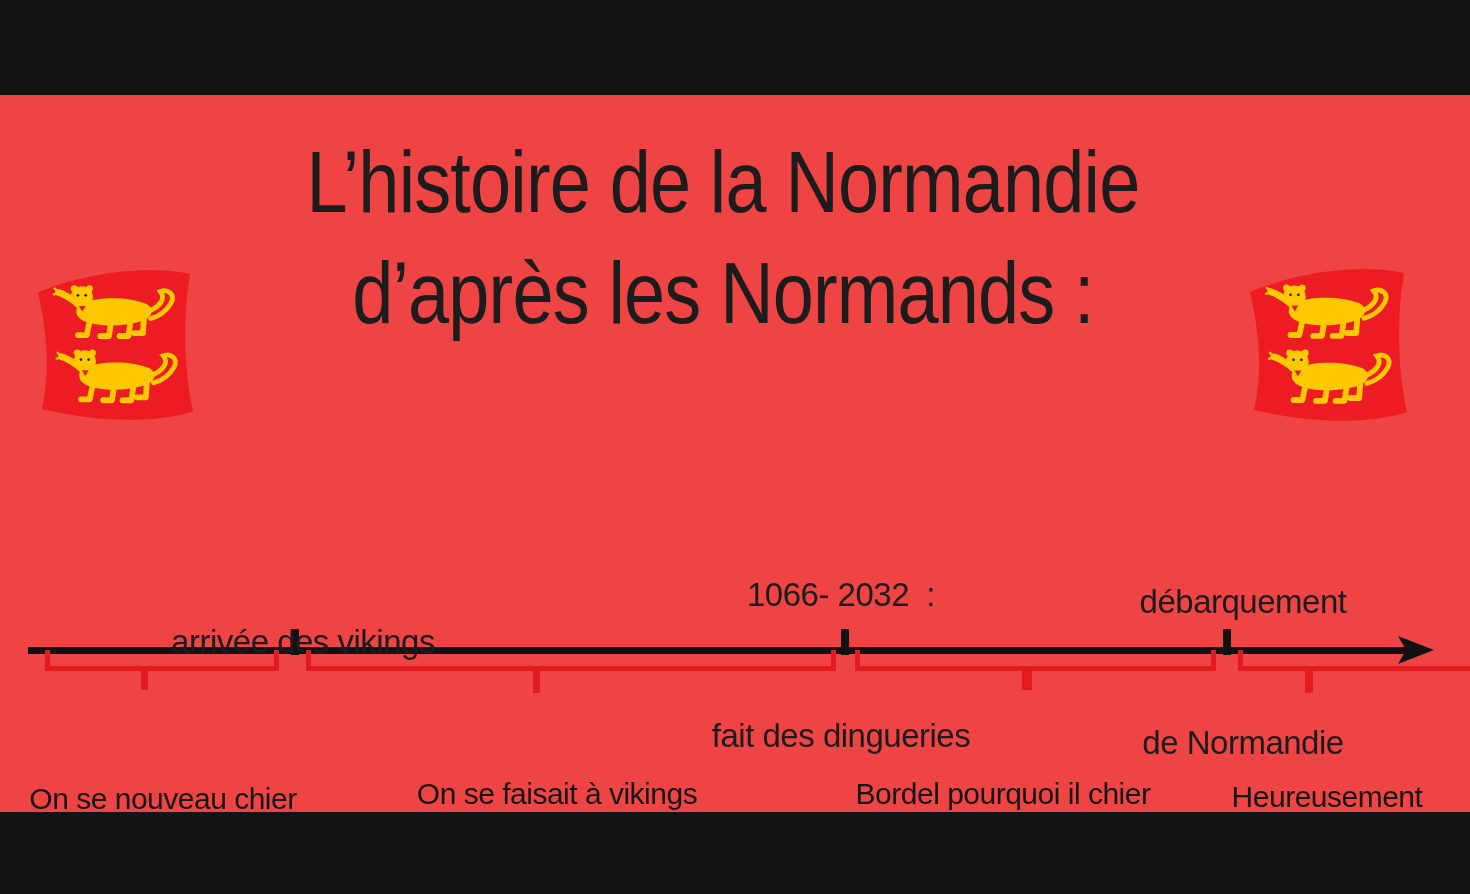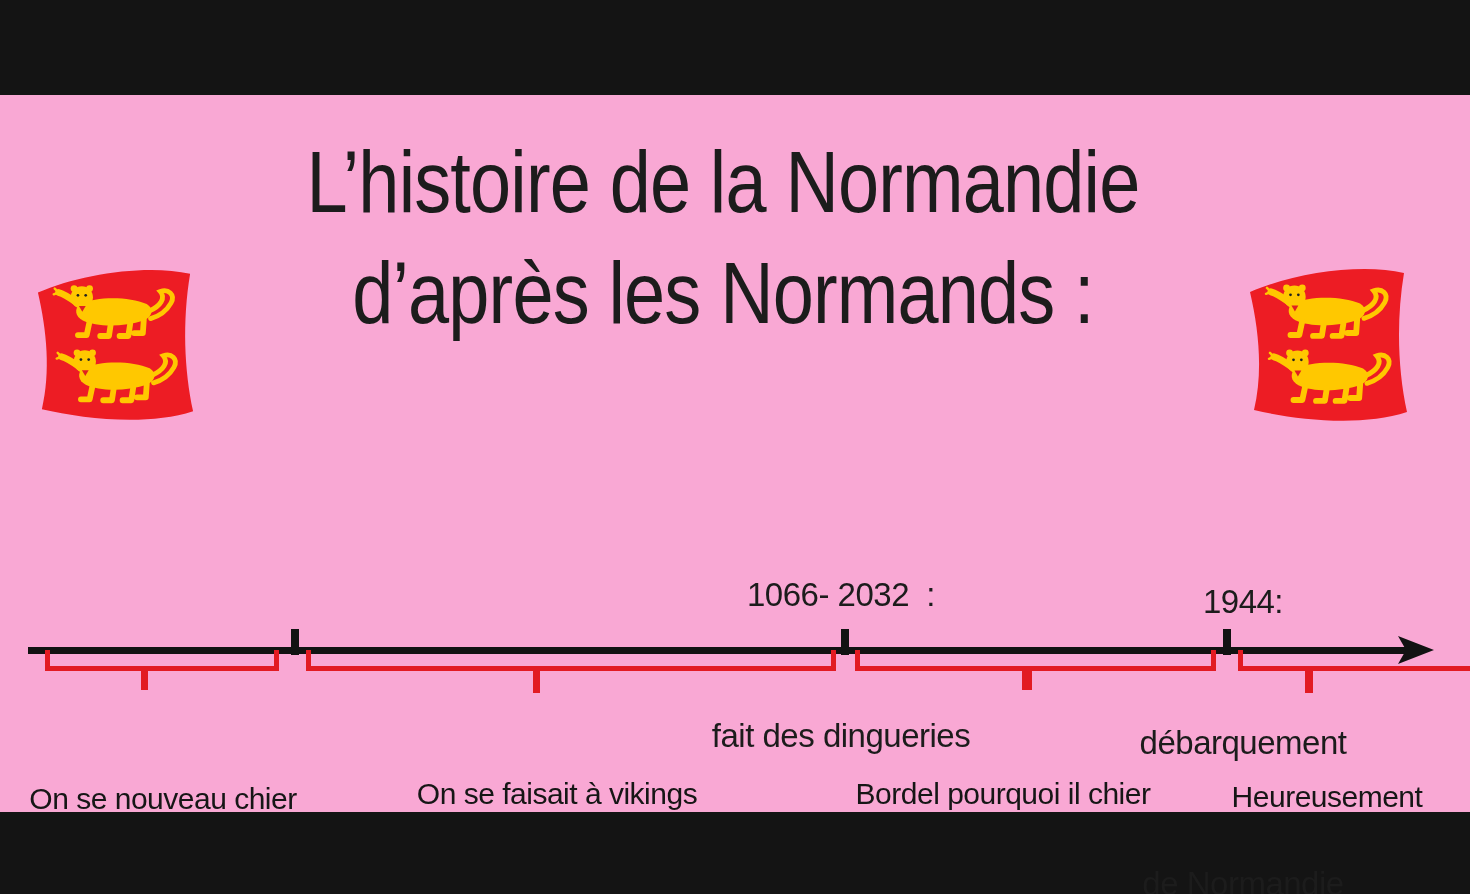--- a/index.html
+++ b/index.html
@@ -1,17 +1,17 @@
 <!DOCTYPE html>
 <html lang="fr"><head>
 <meta charset="utf-8">
 <style>
   html,body{margin:0;padding:0;background:#000;}
   .stage{
-    position:relative;width:1470px;height:894px;background:#f9a8d4;
+    position:relative;width:1470px;height:894px;background:#ef4444;
     overflow:hidden;font-family:"Liberation Sans", sans-serif;color:#1d1d1d;
   }
   .bar{position:absolute;left:0;width:1470px;background:#141414;}
   .bar.top{top:0;height:95px;}
   .bar.bottom{top:812px;height:82px;}
 
   .title{
     position:absolute;left:0;top:126px;width:1446px;text-align:center;
     font-size:88px;font-weight:300;line-height:111px;letter-spacing:-1px;
     transform:scaleX(0.84);transform-origin:50% 0;color:#1c1c1c;
@@ -102,27 +102,27 @@
 
   <div class="tl-axis"></div>
   <svg class="tl-arrow" viewBox="0 0 36 30">
     <polygon points="0,1 36,15 0,29 8,15" fill="#121212"></polygon>
   </svg>
   <div class="tick t1"></div>
   <div class="tick t2"></div>
   <div class="tick t3"></div>
 
   <div class="event e1">
+    <div>arrivée des vikings</div>
   </div>
   <div class="event e2">
     <div>1066- 2032  :</div>
     <div>fait des dingueries</div>
   </div>
   <div class="event e3">
-    <div>1944:</div>
     <div>débarquement</div>
     <div>de Normandie</div>
   </div>
 
   <div class="bracket b1"></div>
   <div class="stem s1"></div>
   <div class="bracket b2"></div>
   <div class="stem s2"></div>
   <div class="bracket b3"></div>
   <div class="stem s3"></div>

